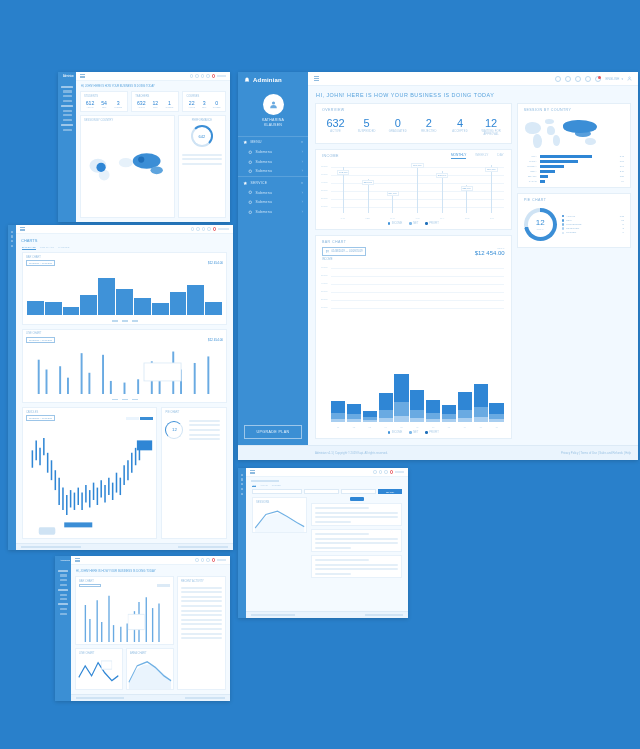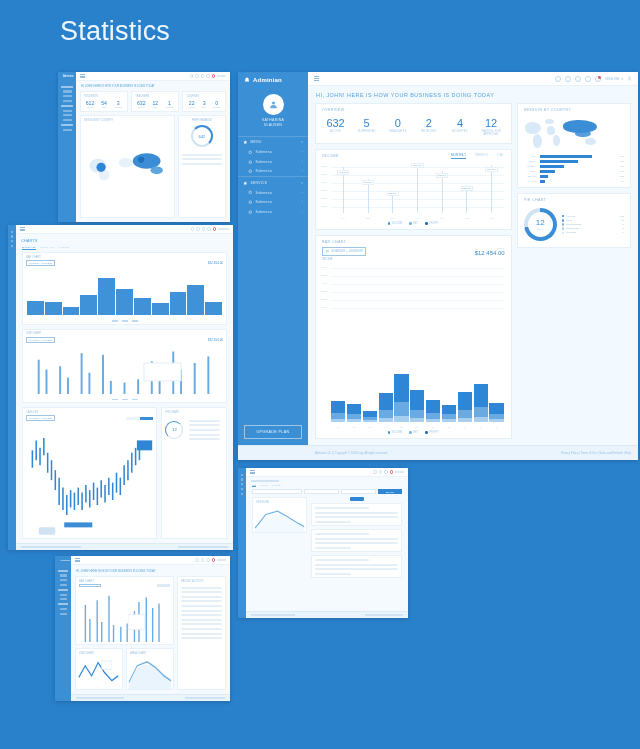--- a/index.html
+++ b/index.html
@@ -173,21 +173,20 @@
             display: flex; align-items: center; }
   .t-foot i { display: block; height: 1.6px; background: #cfe3f4; }
 
   svg { display: block; }
 </style>
 </head>
 <body>
 
 <div class="stage">
 
-  <div class="page-title">Statistics</div>
 
   <div class="win" id="thumb1">
     <div class="t-row">
       <div class="t-side w18">
         <div class="t-brand">
           <svg width="4" height="4" viewBox="0 0 10 10">
               <path d="M5 1a3 3 0 00-3 3v2L1 8h8L8 6V4a3 3 0 00-3-3z" fill="#fff"></path>
             </svg>
           <span style="font-size:2.6px">Adminian</span>
         </div>

